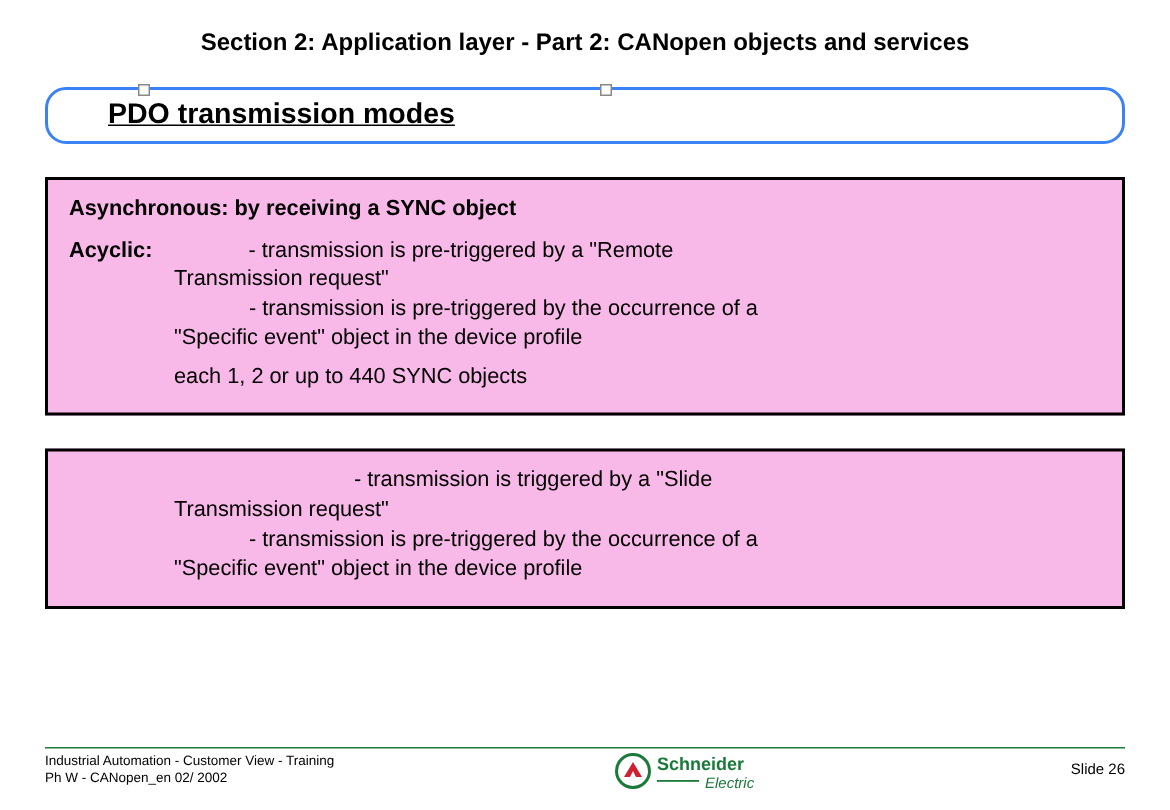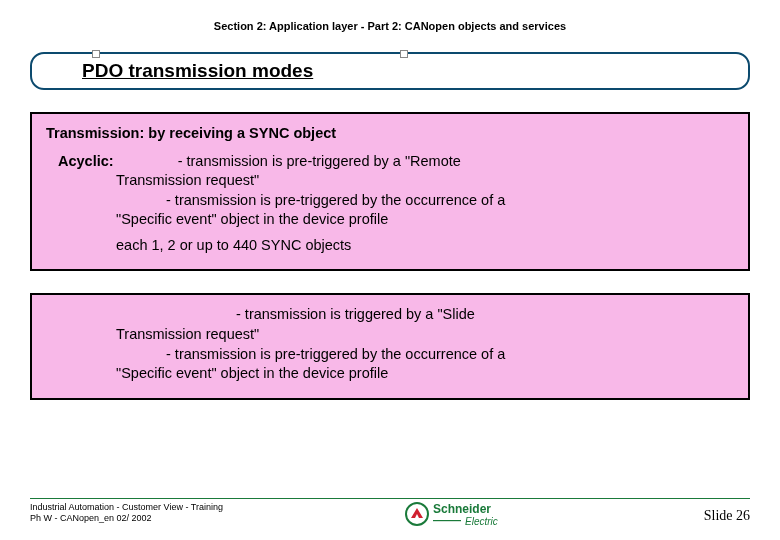--- a/index.html
+++ b/index.html
@@ -8,30 +8,30 @@
     width: 780px;
     height: 540px;
     background: #fff;
     font-family: Arial, Helvetica, sans-serif;
     position: relative;
     overflow: hidden;
   }
   .slide-header {
     text-align: center;
     font-weight: bold;
-    font-size: 11px;
+    font-size: 16px;
     padding-top: 20px;
     padding-bottom: 10px;
   }
   .title-bar {
     margin: 10px 30px 0 30px;
-    border: 2px solid #0c4a6e;
+    border: 2px solid #3b82f6;
     border-radius: 14px;
     background: #fff;
-    padding: 6px 80px 6px 50px;
+    padding: 6px 80px 6px 40px;
     position: relative;
   }
   .title-text {
     font-weight: bold;
     font-size: 19px;
     text-decoration: underline;
   }
   .title-bar::before,
   .title-bar::after {
     content: "";
@@ -62,21 +62,20 @@
   .mode-label {
     font-weight: bold;
     display: inline;
   }
   .mode-indent {
     padding-left: 70px;
     display: block;
   }
   .mode-row {
     display: block;
-    margin-left: 12px;
   }
   .footer {
     position: absolute;
     left: 30px;
     right: 30px;
     bottom: 12px;
   }
   .footer-line {
     border-top: 1.5px solid #1a7a3a;
     margin-bottom: 3px;
@@ -93,36 +92,35 @@
   .footer-logo {
     display: flex;
     align-items: flex-end;
     margin-top: -2px;
   }
   .logo-svg {
     width: 120px;
     height: 28px;
   }
   .footer-right {
-    font-size: 14px;
+    font-size: 10px;
     padding-top: 6px;
-    font-family: Liberation Serif, serif;
   }
 </style>
 </head>
 <body>
 
 <div class="slide-header">Section 2: Application layer - Part 2: CANopen objects and services</div>
 
 <div class="title-bar">
   <span class="title-text">PDO transmission modes</span>
 </div>
 
 <div class="content-box">
-  <div class="box-heading">Transmission: by receiving a SYNC object</div>
+  <div class="box-heading">Asynchronous: by receiving a SYNC object</div>
   <div class="mode-block">
     <span class="mode-row">
       <span class="mode-label">Acyclic:</span>
       <span style="padding-left:60px">- transmission is pre-triggered by a "Remote</span>
     </span>
     <span class="mode-indent">Transmission request"</span>
     <span class="mode-indent" style="padding-left:120px">- transmission is pre-triggered by the occurrence of a</span>
     <span class="mode-indent">"Specific event" object in the device profile</span>
   </div>
   <div class="mode-block">

